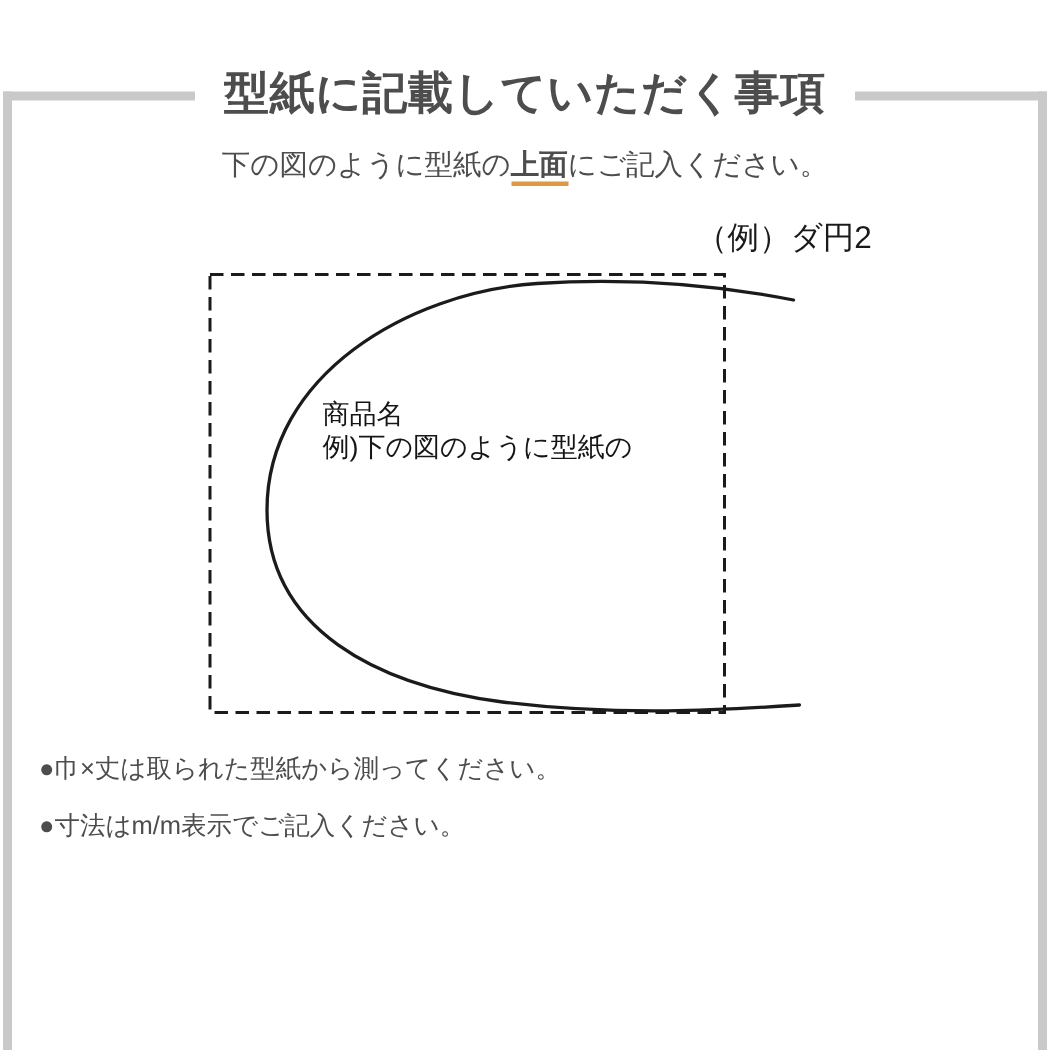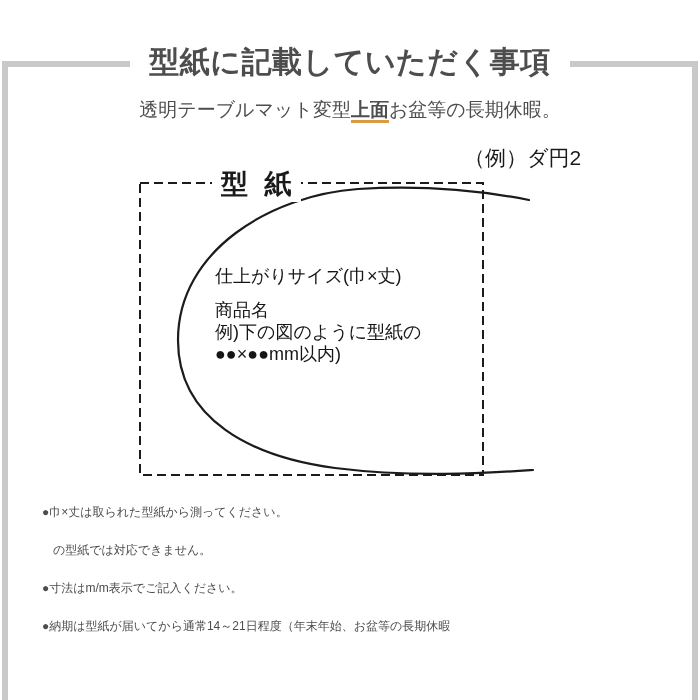--- a/index.html
+++ b/index.html
@@ -39,66 +39,61 @@
   .paper-label{
     position:absolute;left:212px;top:138px;background:#ffffff;padding:0 9px;
     font-size:27px;font-weight:bold;color:var(--ink);word-spacing:9px;white-space:nowrap;
   }
   .oval-notes{
     position:absolute;left:215px;top:237px;font-size:18px;line-height:22px;
     color:#151515;white-space:nowrap;
   }
   .oval-notes .first{margin-bottom:12px;}
   .notes{
-    position:absolute;left:42px;top:472px;width:652px;
-    font-size:12px;line-height:25px;color:var(--text-color);
+    position:absolute;left:26px;top:472px;width:652px;
+    font-size:17px;line-height:25px;color:var(--text-color);
   }
   .note-item{margin-bottom:13px;}
   .note-item .line{white-space:nowrap;}
   .note-item .cont{margin-left:11px;}
   .red{color:var(--red);}
 </style>
 </head>
 <body>
 
 <div class="page">
 
   <div class="bar bar-tl"></div>
   <div class="bar bar-tr"></div>
   <div class="bar bar-left"></div>
   <div class="bar bar-right"></div>
   <div class="bar bar-bottom"></div>
 
   <h1 class="title">型紙に記載していただく事項</h1>
-  <p class="subtitle"><span>透明テーブルマット変型</span><span class="em">上面</span><span>お盆等の長期休暇。</span></p>
+  <p class="subtitle"><span>下の図のように型紙の</span><span class="em">上面</span><span>にご記入ください。</span></p>
 
   <svg class="diagram-svg" width="700" height="700" viewBox="0 0 700 700">
     <rect x="140" y="155" width="343" height="292" fill="none" stroke="#1b1b1b" stroke-width="2" stroke-dasharray="9 5"></rect>
     <path d="M529 172 C478 162 421 157 358 161 C272 167 178 222 178 312
              C178 392 252 429 335 440 C415 450 487 445 533 442" fill="none" stroke="#1b1b1b" stroke-width="2.2" stroke-linecap="round"></path>
   </svg>
 
   <div class="example-label">（例）ダ円2</div>
-  <div class="paper-label">型 紙</div>
 
   <div class="oval-notes">
-    <div class="first">仕上がりサイズ(巾×丈)</div>
     <div>商品名</div>
     <div>例)下の図のように型紙の</div>
-    <div>●●×●●mm以内)</div>
   </div>
 
   <div class="notes">
     <div class="note-item">
       <div class="line">●巾×丈は取られた型紙から測ってください。</div>
     </div>
     <div class="note-item">
-      <div class="line cont">の型紙では対応できません。</div>
     </div>
     <div class="note-item">
       <div class="line">●寸法はm/m表示でご記入ください。</div>
     </div>
     <div class="note-item">
-      <div class="line">●納期は型紙が届いてから通常14～21日程度（年末年始、お盆等の長期休暇</div>
     </div>
   </div>
 
 </div>
 
 </body></html>

